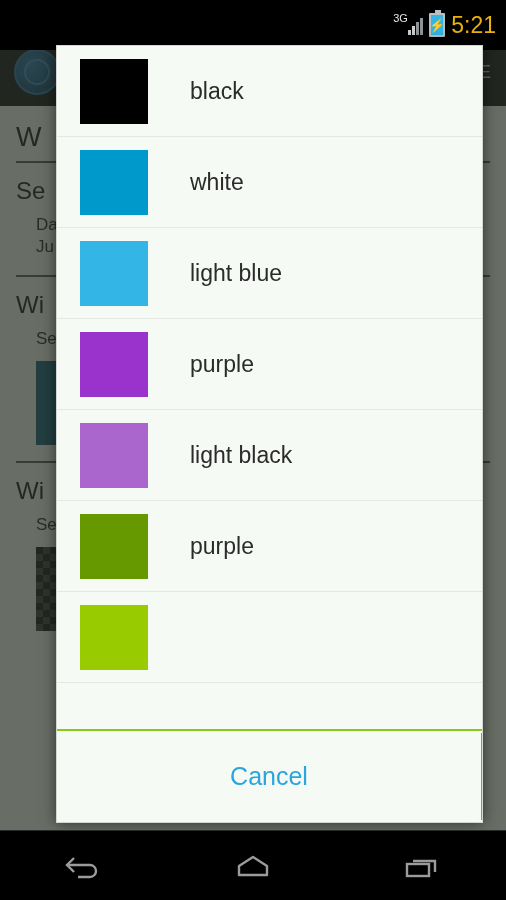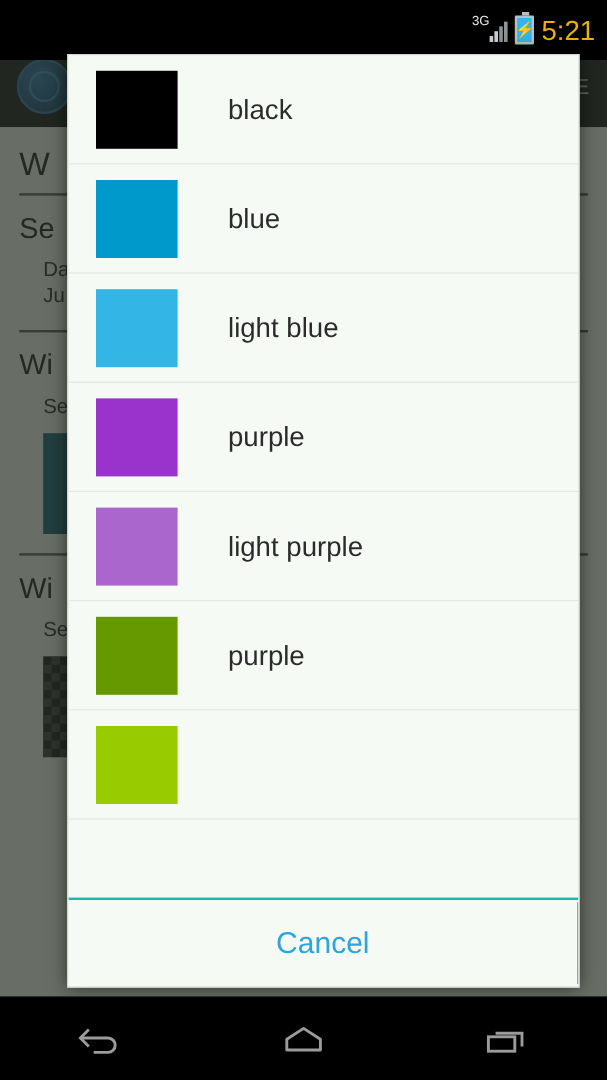--- a/index.html
+++ b/index.html
@@ -85,22 +85,22 @@
   .color-list { flex:1; overflow:hidden; position:relative; }
   .color-row {
     display:flex; align-items:center; height:91px;
     border-bottom:1px solid #e3e8e2; padding-left:23px;
   }
   .swatch { width:68px; height:65px; flex:0 0 auto; }
   .swatch.bordered { border:1px solid #9a9f99; }
   .color-label { font-size:23px; color:#2b2b2b; margin-left:42px; }
 
   .dialog-buttons {
-    flex:0 0 auto; height:74px; display:flex; align-items:stretch;
-    border-top:2px solid #14b8a6; background:#f6faf5;
+    flex:0 0 auto; height:93px; display:flex; align-items:stretch;
+    border-top:2px solid #84cc16; background:#f6faf5;
   }
   .dlg-btn {
     flex:1; display:flex; align-items:center; justify-content:center;
     font-size:25px; color:#2aa5dd; background:transparent;
     border:none; cursor:pointer; font-family:"Liberation Sans", sans-serif;
   }
   .btn-sep { width:1px; background:#8b908a; margin:2px 0; }
 
   
   .navbar {
@@ -155,33 +155,33 @@
   </div>
 
   <div class="dialog">
     <div class="color-list" id="color-list">
         <div class="color-row">
           <div class="swatch" style="background: rgb(0, 0, 0);"></div>
           <div class="color-label">black</div>
         </div>
         <div class="color-row">
           <div class="swatch" style="background: rgb(0, 153, 204);"></div>
-          <div class="color-label">blue</div>
+          <div class="color-label">white</div>
         </div>
         <div class="color-row">
           <div class="swatch" style="background: rgb(51, 181, 229);"></div>
           <div class="color-label">light blue</div>
         </div>
         <div class="color-row">
           <div class="swatch" style="background: rgb(153, 51, 204);"></div>
           <div class="color-label">purple</div>
         </div>
         <div class="color-row">
           <div class="swatch" style="background: rgb(170, 102, 204);"></div>
-          <div class="color-label">light purple</div>
+          <div class="color-label">light black</div>
         </div>
         <div class="color-row">
           <div class="swatch" style="background: rgb(102, 153, 0);"></div>
           <div class="color-label">purple</div>
         </div>
         <div class="color-row">
           <div class="swatch" style="background: rgb(153, 204, 0);"></div>
         </div>
       </div>
     <div class="dialog-buttons">

